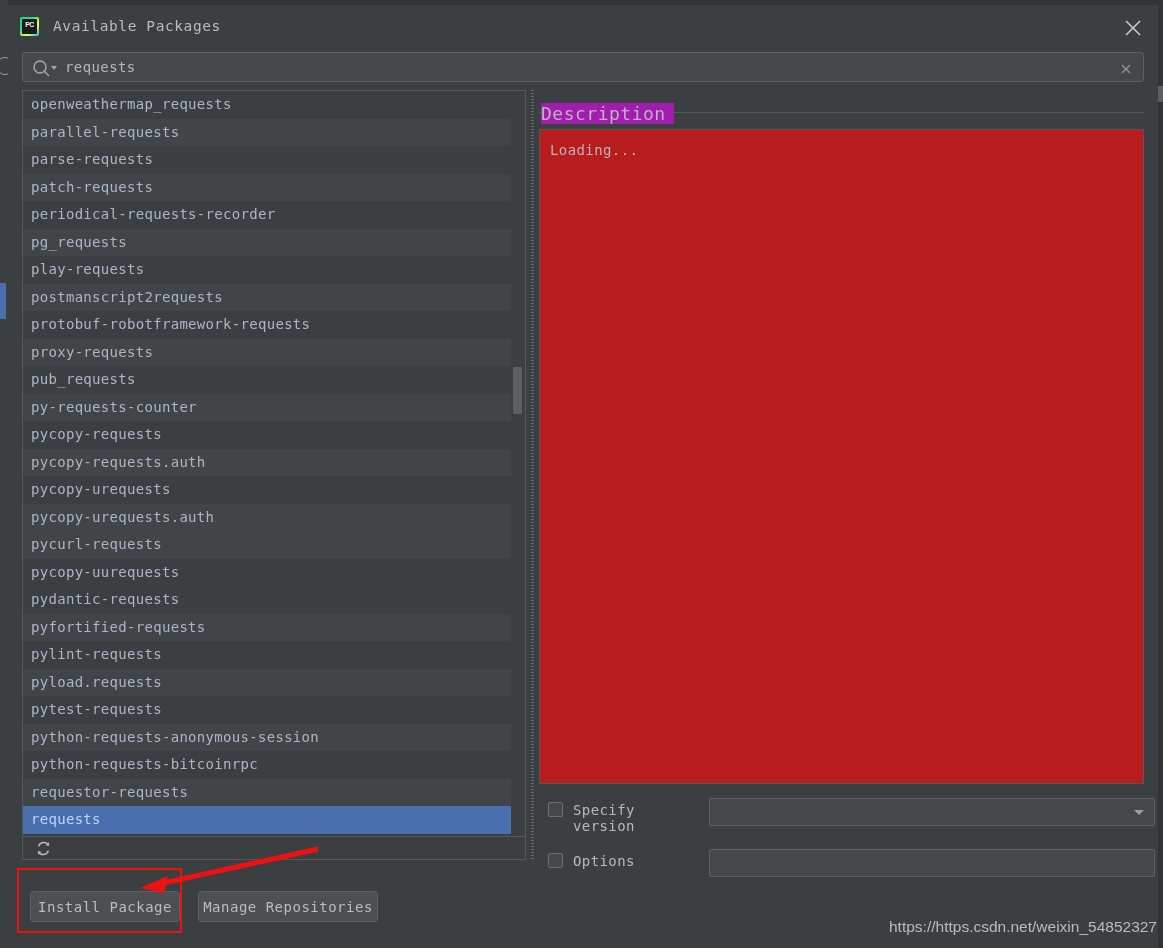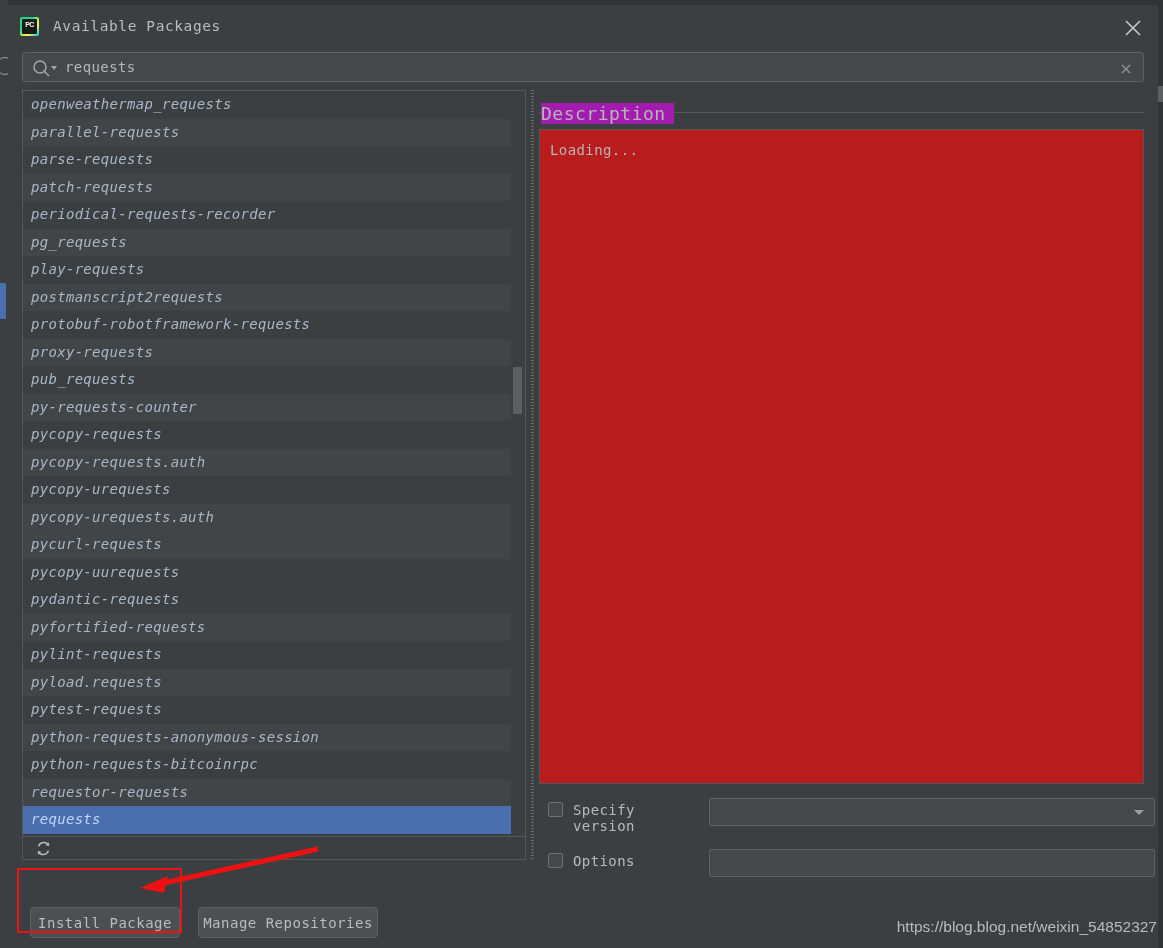--- a/index.html
+++ b/index.html
@@ -97,21 +97,20 @@
 
   
   .listpane {
     position: absolute; left: 0; top: 0; width: 504px; height: 770px;
     background: #3c3f41; border: 1px solid #555759; border-top: 1px solid #555759;
     overflow: hidden;
   }
   .list-scrollport {
     position: absolute; left: 0; top: 0; width: 488px; height: 768px;
     overflow: hidden;
-    font-style: italic;
   }
   .pkg-row {
     height: 27.5px; line-height: 27.5px;
     padding-left: 8px;
     color: #a9b7c6; font-size: 14px; letter-spacing: 0.3px;
     white-space: nowrap; overflow: hidden;
     cursor: default;
   }
   .pkg-row.even { background: #3c3f41; }
   .pkg-row.odd  { background: #414547; }
@@ -197,21 +196,20 @@
     border-top: 5px solid #9a9ea1;
   }
 
   
   .btn {
     position: absolute; height: 31px;
     background: #4c5052; border: 1px solid #5e6164; border-radius: 4px;
     color: #bcbcbc; font-size: 14px; letter-spacing: 0.5px;
     display: flex; align-items: center; justify-content: center;
     cursor: pointer;
-    margin-top: 16px;
   }
   .btn-install { left: 22px; top: 886px; width: 150px; }
   .btn-manage  { left: 190px; top: 886px; width: 180px; }
 
   
   .redbox {
     position: absolute; left: 17px; top: 868px; width: 165px; height: 65px;
     border: 2.5px solid #ee1111; pointer-events: none;
   }
   .annot-svg { position: absolute; left: 0; top: 0; pointer-events: none; }
@@ -348,14 +346,14 @@
     <div class="btn btn-manage">Manage Repositories</div>
 
   </div>
 
   <div class="redbox"></div>
   <svg class="annot-svg" width="1163" height="948">
     <line x1="318" y1="849" x2="150" y2="886" stroke="#ee1111" stroke-width="5"></line>
     <path d="M140 888 L168 876 L164 893 Z" fill="#ee1111"></path>
   </svg>
 
-  <div class="watermark">https://blog.blog.net/weixin_54852327</div>
+  <div class="watermark">https://https.csdn.net/weixin_54852327</div>
 </div>
 
 </body></html>

